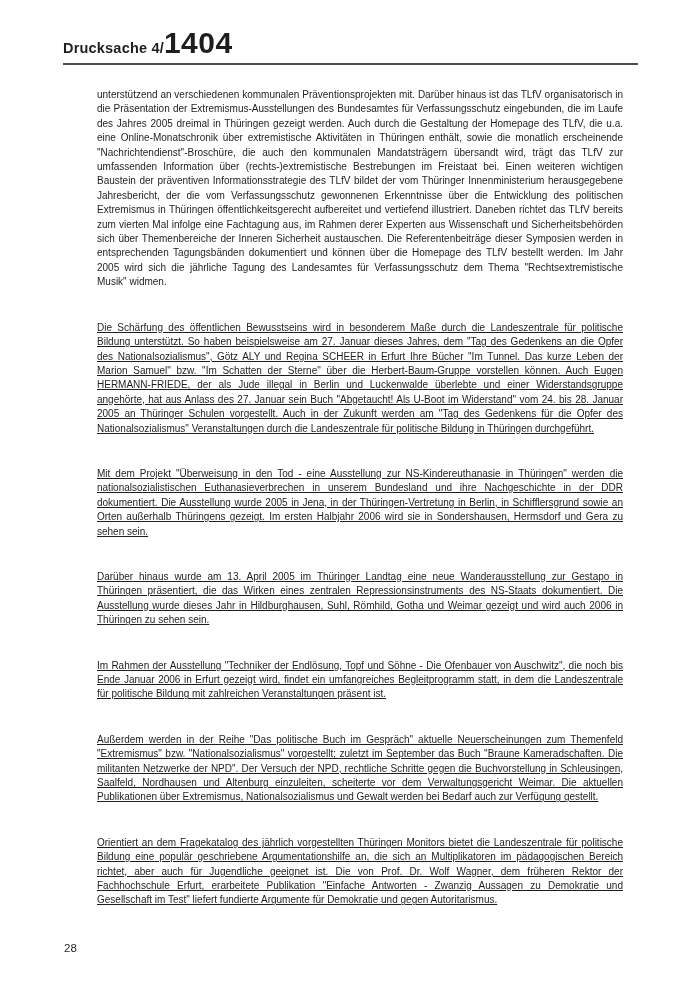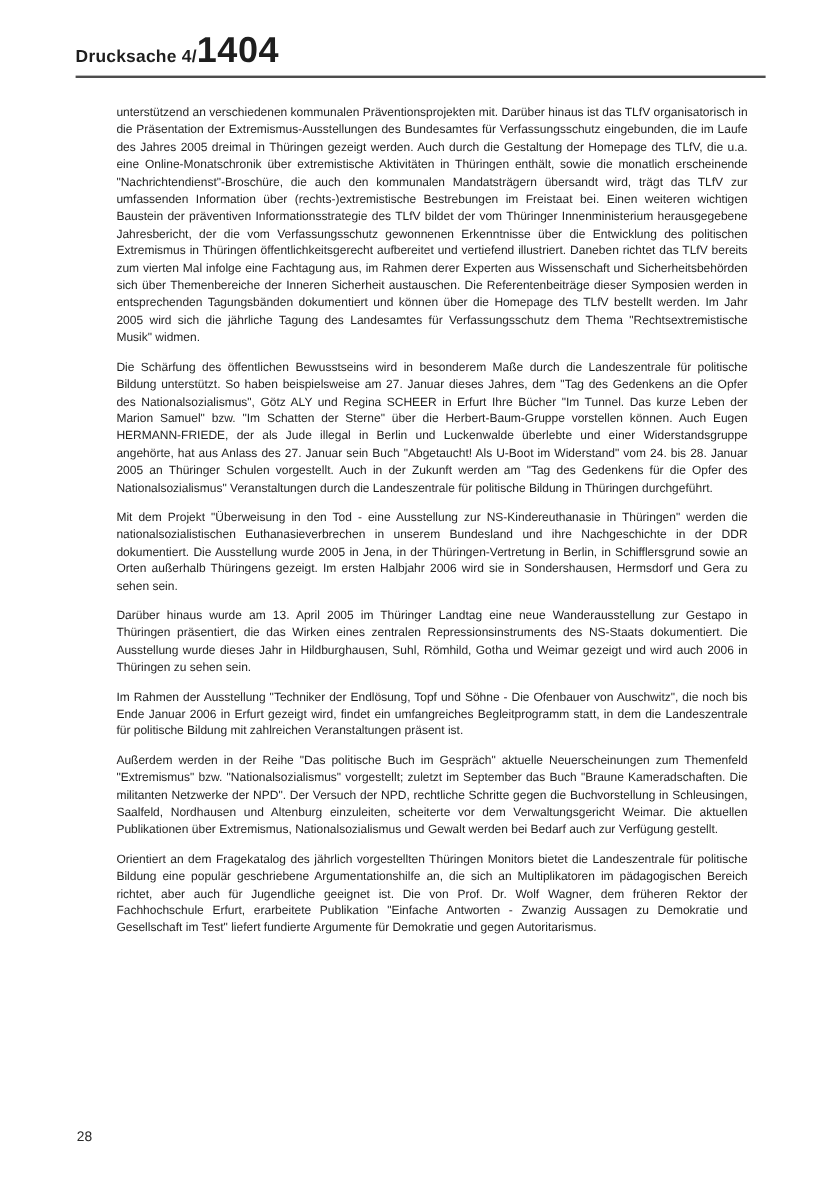--- a/index.html
+++ b/index.html
@@ -51,21 +51,21 @@
   .document-body {
     position: absolute;
     left: 97px;
     top: 88px;
     width: 526px;
     font-size: 10px;
     line-height: 14.4px;
     text-align: justify;
     color: #1e1e1e;
   }
-  .document-body p + p { margin-top: 10px; }
+  .document-body p + p { margin-top: 31px; text-decoration: underline; }
   .page-number {
     position: absolute;
     left: 64px;
     top: 942px;
     font-size: 11.5px;
     color: #2a2a2a;
   }
 </style>
 </head>
 <body>

